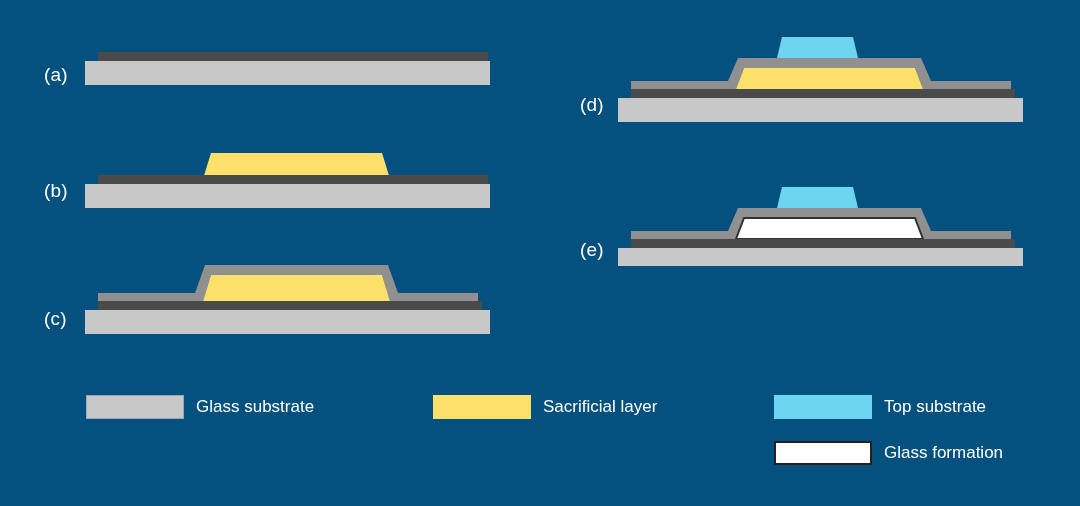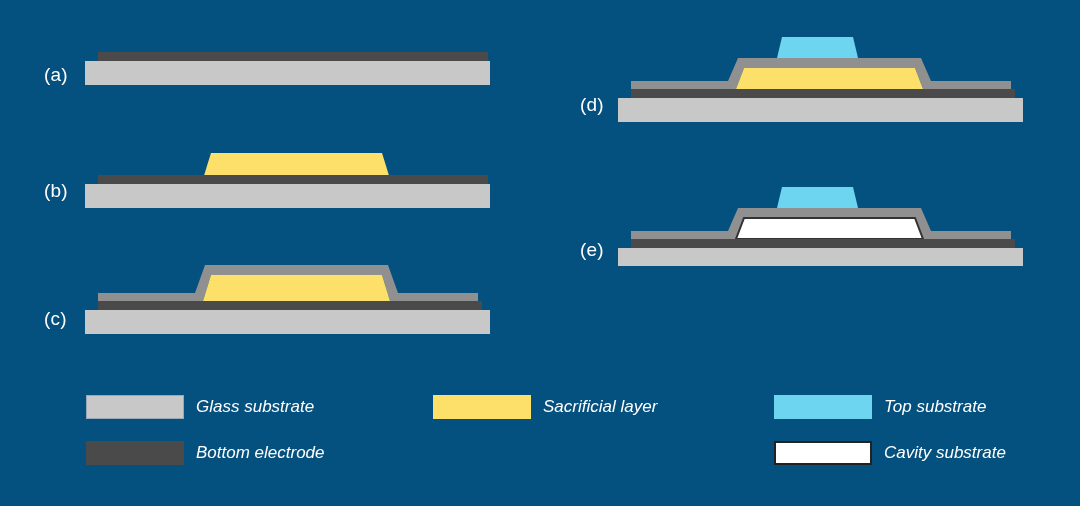--- a/index.html
+++ b/index.html
@@ -35,21 +35,20 @@
     left: 0;
     top: 380px;
     width: 1080px;
     height: 100px;
   }
   .legend-col {
     position: absolute;
     top: 0;
     width: 340px;
     height: 100px;
-    font-style: italic;
   }
   .legend-row {
     position: absolute;
     left: 0;
     height: 30px;
     width: 340px;
   }
   .legend-swatch {
     position: absolute;
     left: 8px;
@@ -117,39 +116,35 @@
     <rect x="5" y="66" width="405" height="24" fill="#c8c8c8"></rect>
   </svg>
 
   <div id="legend">
 
     <div class="legend-col" style="left:78px;">
       <div class="legend-row" style="top:12px;">
         <div class="legend-swatch" style="background:#c8c8c8; border:1px solid #9aa7b4;"></div>
         <div class="legend-text">Glass substrate</div>
       </div>
-      <div class="legend-row" style="top:58px;">
-        <div class="legend-swatch" style="background:#4a4a4a;"></div>
-        <div class="legend-text">Bottom electrode</div>
-      </div>
     </div>
 
     <div class="legend-col" style="left:425px;text-align:right;">
       <div class="legend-row" style="top:12px;">
         <div class="legend-swatch" style="background:#fce06a;"></div>
         <div class="legend-text">Sacrificial layer</div>
       </div>
     </div>
 
     <div class="legend-col" style="left:766px;">
       <div class="legend-row" style="top:12px;">
         <div class="legend-swatch" style="background:#6dd5f0;"></div>
         <div class="legend-text">Top substrate</div>
       </div>
       <div class="legend-row" style="top:58px;">
         <div class="legend-swatch" style="background:#ffffff; border:2px solid #222222;"></div>
-        <div class="legend-text">Cavity substrate</div>
+        <div class="legend-text">Glass formation</div>
       </div>
     </div>
 
   </div>
 
 </div>
 
 </body></html>

